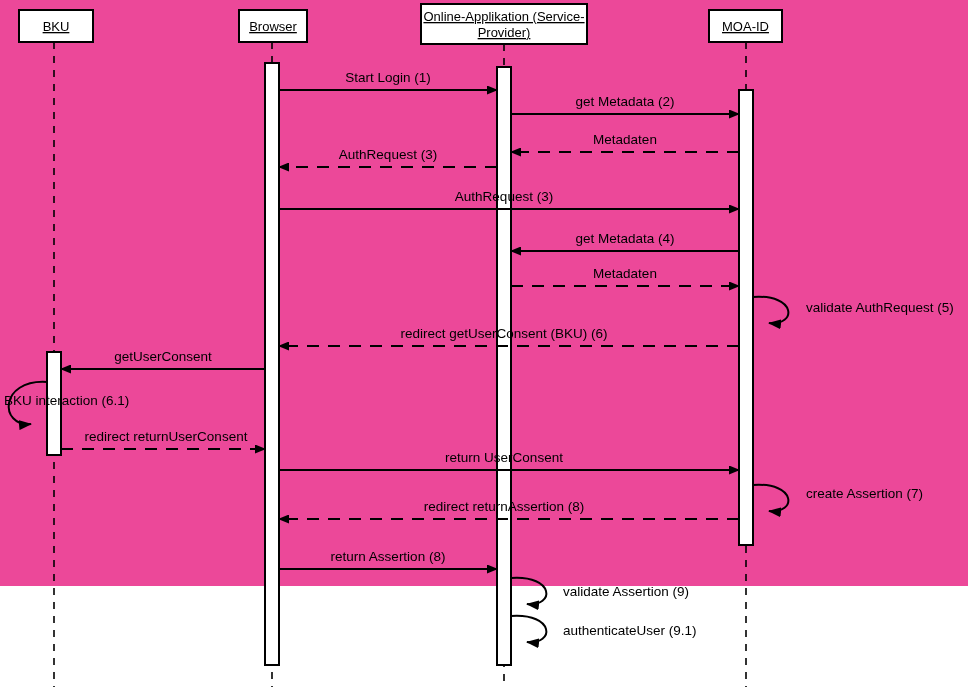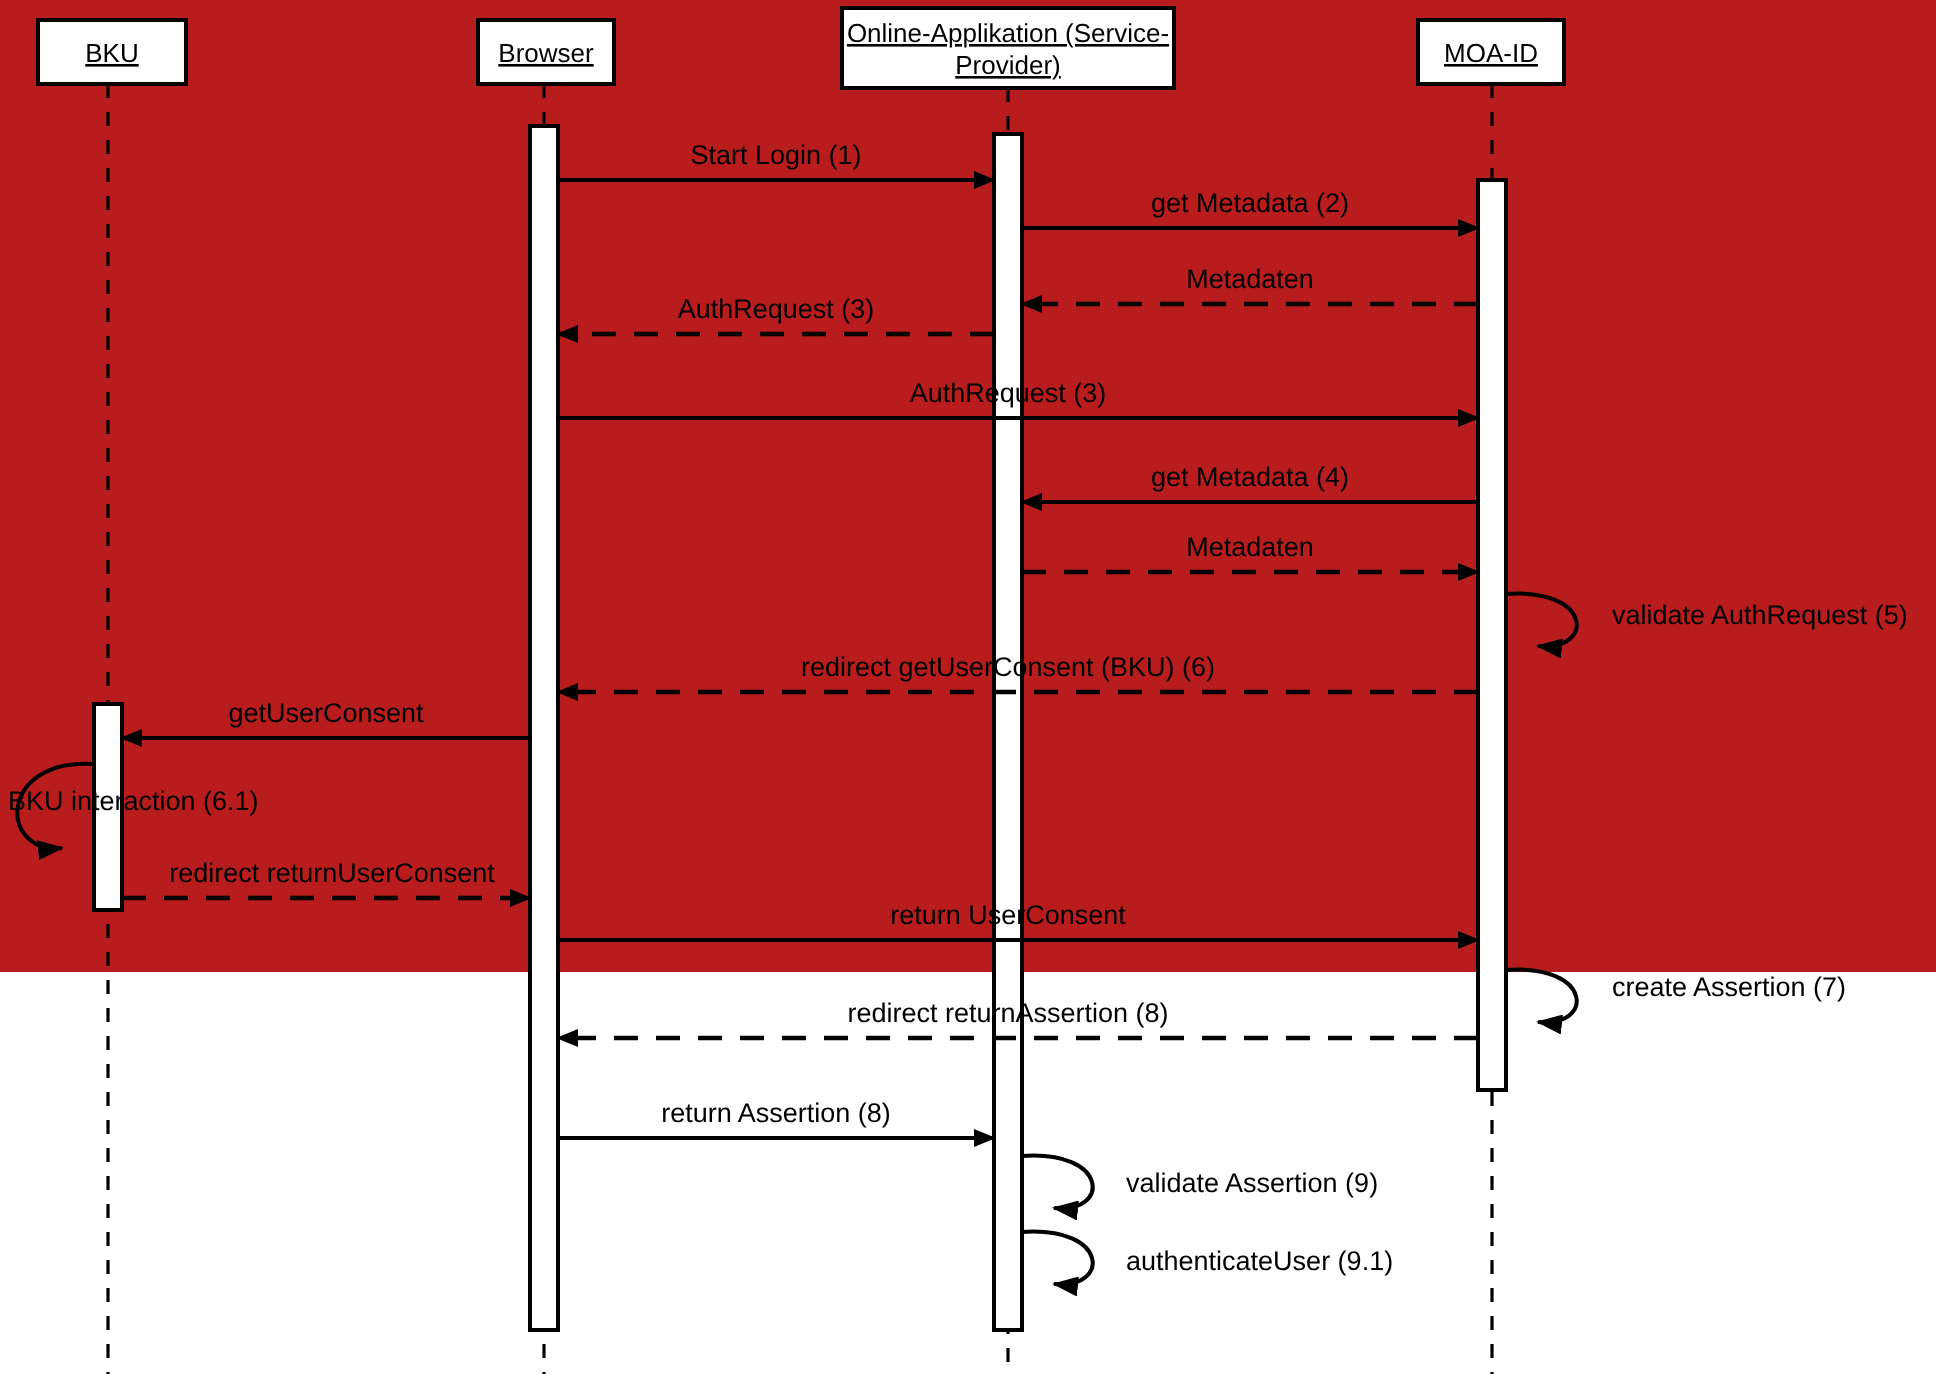--- a/index.html
+++ b/index.html
@@ -10,22 +10,22 @@
   }
   body {
     width: 968px;
     height: 687px;
     overflow: hidden;
     font-family: "Liberation Sans", "DejaVu Sans", sans-serif;
   }
   #diagram-root {
     position: relative;
     width: 968px;
-    height: 486px;
-    background: #b91c1c;
+    height: 586px;
+    background: #ec4899;
   }
   svg#seq-svg {
     display: block;
     width: 968px;
     height: 687px;
   }
   .lifeline-box {
     fill: #ffffff;
     stroke: #000000;
     stroke-width: 2;

